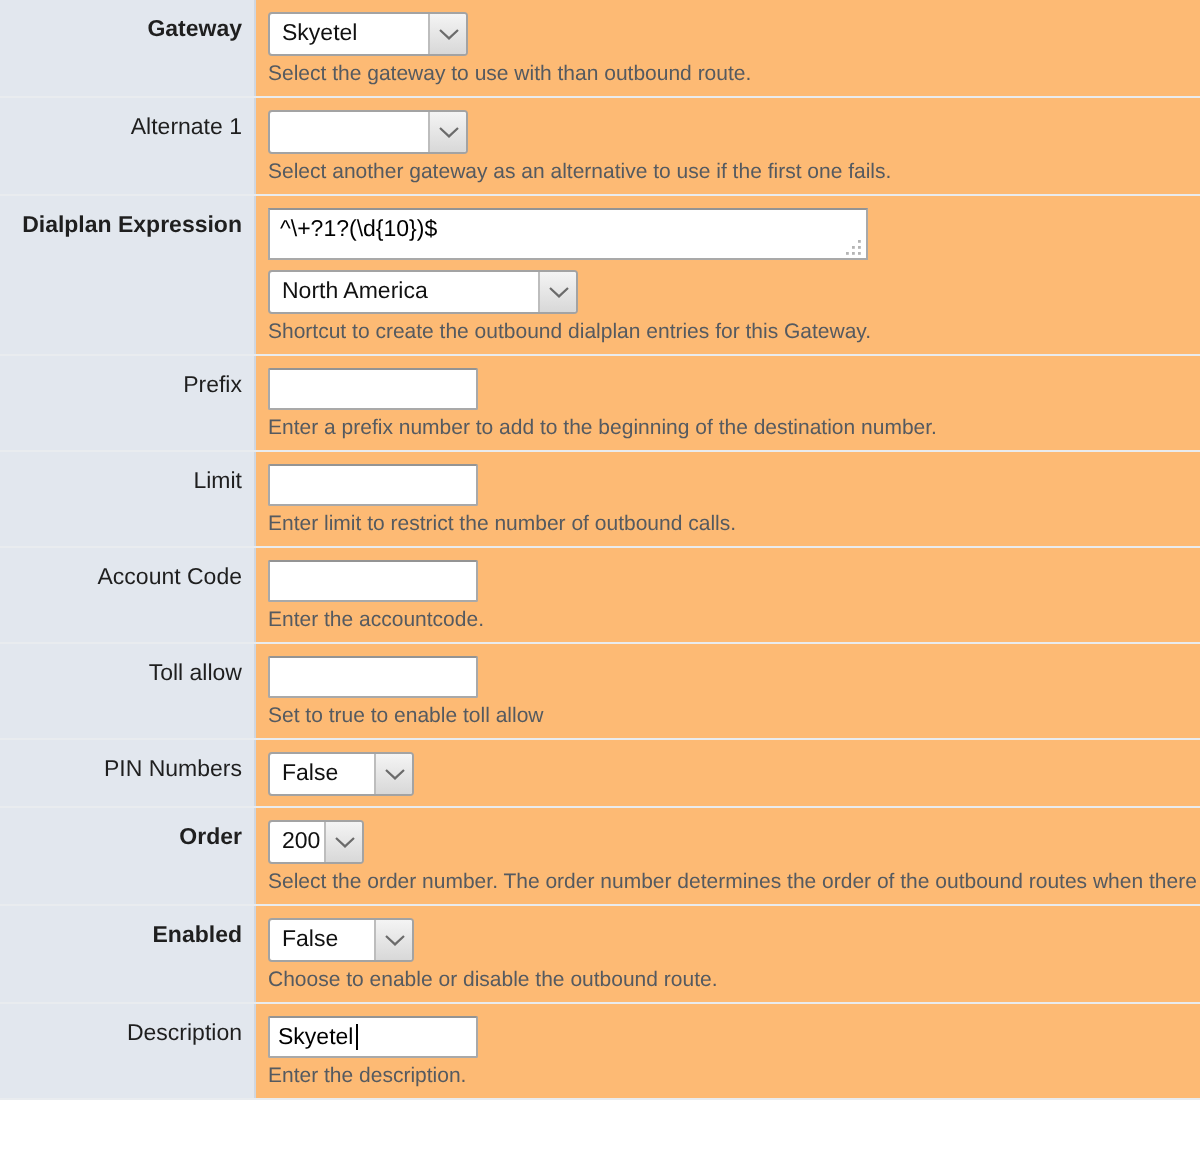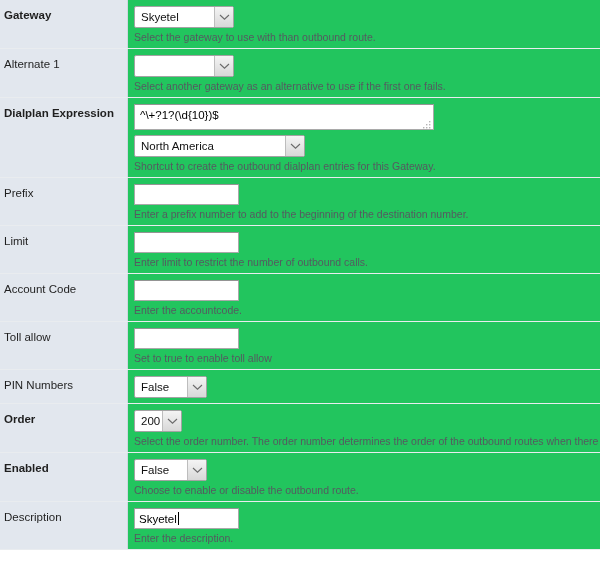--- a/index.html
+++ b/index.html
@@ -28,32 +28,33 @@
     background: #ffffff;
   }
   .row:last-child { border-bottom: 1px solid #e9ecef; }
 
   .label-cell {
     width: 128px;
     min-width: 128px;
     box-sizing: border-box;
     background: #e2e7ee;
     border-right: 1px solid #d0d7e0;
+    text-align: right;
     padding: 9px 6px 6px 4px;
     font-size: 11.5px;
     color: #1f1f1f;
     line-height: 13px;
   }
   .label-cell.req { font-weight: bold; }
 
   .field-cell {
     flex: 1;
     box-sizing: border-box;
     padding: 6px 6px 5px 6px;
-    background: #22c55e;
+    background: #fdba74;
   }
 
   .hint {
     font-size: 10.5px;
     color: #555a60;
     margin-top: 3px;
     line-height: 12px;
     white-space: nowrap;
   }
 
@@ -140,21 +141,21 @@
     border-left: 1px solid #bdbdbd;
     background: linear-gradient(#f4f4f4, #d8d8d8);
     display: flex;
     align-items: center;
     justify-content: center;
   }
   .sel .sel-arrow svg { display: block; }
 
   .sel-gateway { width: 100px; }
   .sel-alt { width: 100px; }
-  .sel-region { width: 171px; }
+  .sel-region { width: 155px; }
   .sel-bool { width: 73px; }
   .sel-order { width: 48px; }
 </style>
 </head>
 <body>
 
 <div class="form">
 
   <div class="row">
     <div class="label-cell req">Gateway</div>

